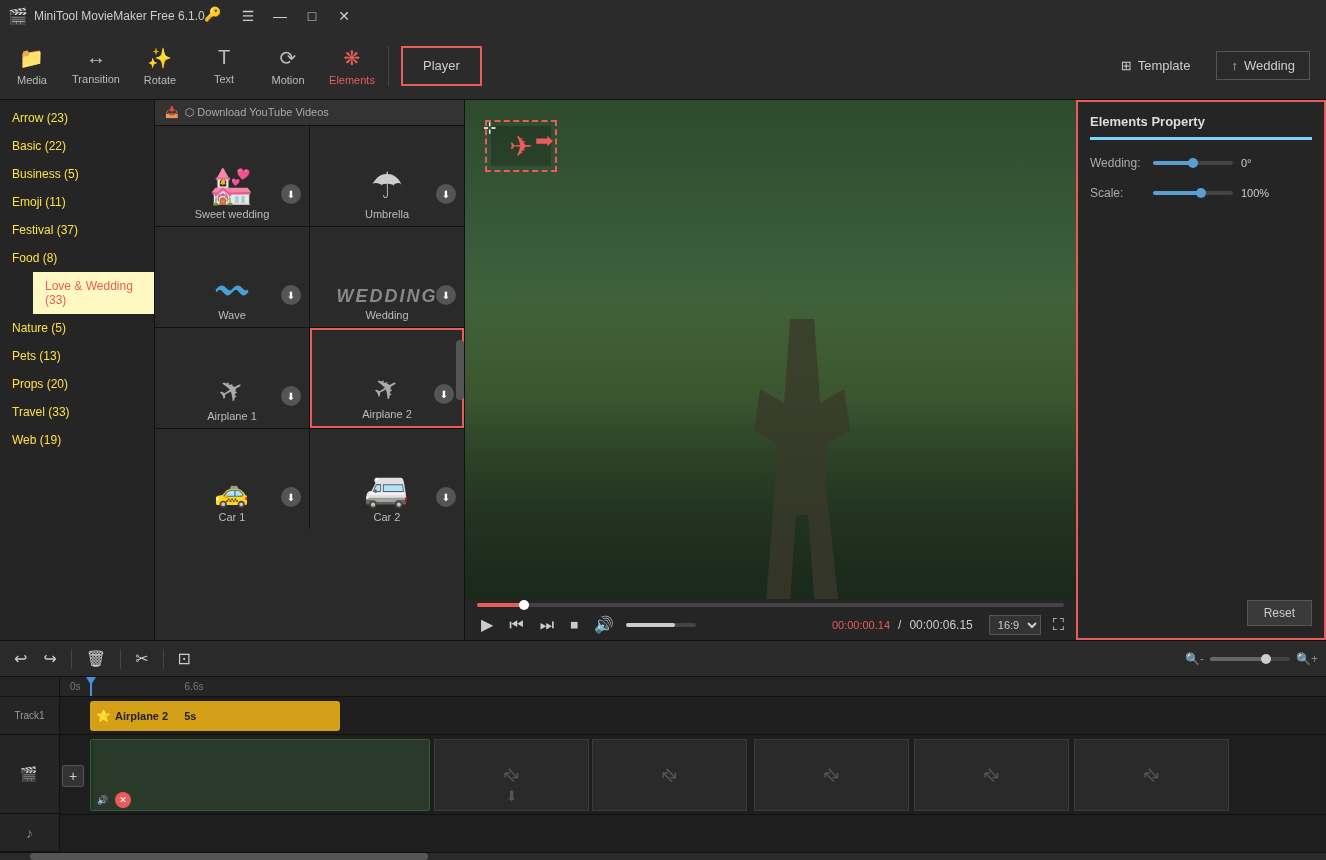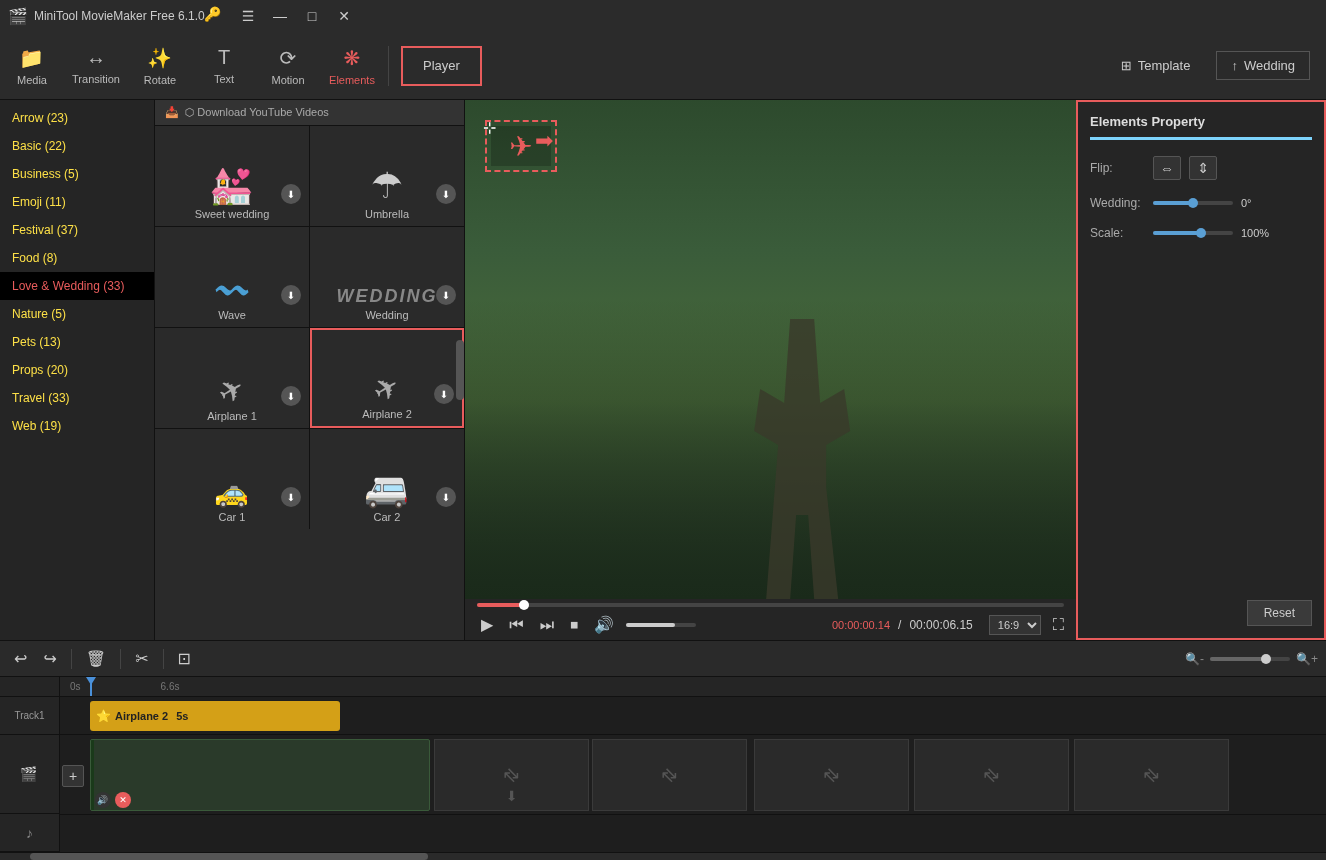--- a/index.html
+++ b/index.html
@@ -89,21 +89,21 @@
       padding: 4px 0;
     }
     #sidebar::-webkit-scrollbar { width: 6px; }
     #sidebar::-webkit-scrollbar-thumb { background: #555; border-radius: 3px; }
     .sidebar-item {
       padding: 7px 12px;
       cursor: pointer;
       color: #fde047;
       font-size: 12px;
     }
-    .sidebar-item.active { color: #e85c5c; background: #000000; }
+    .sidebar-item.active { color: #e85c5c; background: #fef9c3; margin-left: 33px; }
 
     
     #elements-panel {
       width: 310px;
       background: #2a2a2a;
       border-right: 1px solid #111;
       overflow-y: auto;
       position: relative;
     }
     #elements-panel::-webkit-scrollbar { width: 6px; }
@@ -495,21 +495,21 @@
     #time-ruler {
       height: 20px;
       background: #252525;
       border-bottom: 1px solid #111;
       position: relative;
       display: flex;
       align-items: center;
       padding-left: 10px;
       font-size: 10px;
       color: #777;
-      gap: 80px;
+      gap: 104px;
     }
     .playhead {
       position: absolute;
       left: 30px;
       top: 0;
       width: 2px;
       height: 100%;
       background: #4a90d9;
     }
     .playhead-triangle {
@@ -811,27 +811,20 @@
           <option>4:3</option>
         </select>
         <button class="fullscreen-btn">⛶</button>
       </div>
     </div>
   </div>
 
   <div id="right-panel">
     <div class="panel-title">Elements Property</div>
 
-    <div class="prop-row">
-      <span class="prop-label">Flip:</span>
-      <div class="prop-controls">
-        <button class="flip-btn">⇔</button>
-        <button class="flip-btn">⇕</button>
-      </div>
-    </div>
 
     <div class="prop-row">
       <span class="prop-label">Wedding:</span>
       <div class="rotate-slider">
         <div class="rotate-fill"></div>
         <div class="slider-thumb-small"></div>
       </div>
       <span class="prop-value">0°</span>
     </div>
 
@@ -896,21 +889,21 @@
           <div class="playhead-triangle"></div>
         </div>
         <span>0s</span>
         <span>6.6s</span>
       </div>
 
       <div class="track-row" style="height:38px;position:relative;">
         <div class="element-track">
           <span class="element-track-icon">⭐</span>
           <span>Airplane 2</span>
-          <span style="margin-left:4px;">5s</span>
+          <span style="margin-left:12px;">5s</span>
         </div>
 
       </div>
 
       <div class="video-track-row">
 
         <div style="position:absolute;left:2px;top:30px;width:22px;height:22px;background:#333;border:1px solid #555;display:flex;align-items:center;justify-content:center;cursor:pointer;border-radius:2px;">
           <span style="color:#ccc;font-size:14px;">+</span>
         </div>
 

